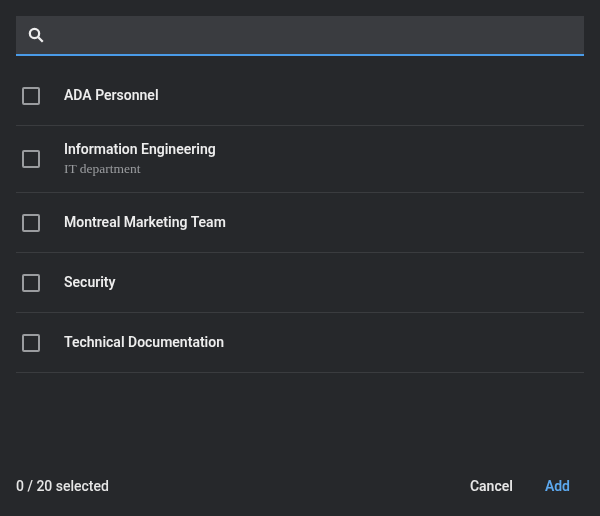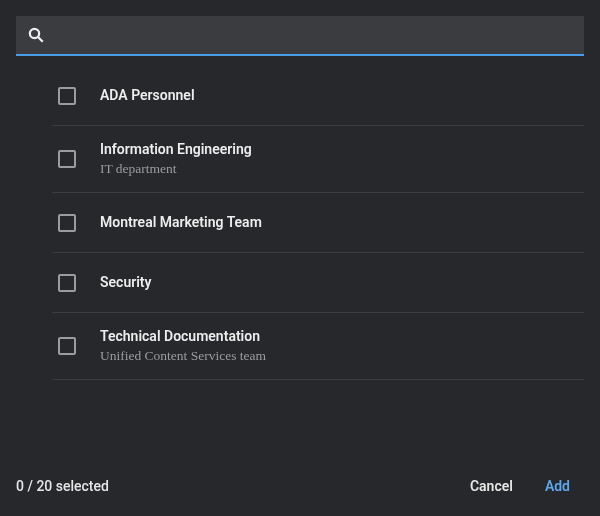--- a/index.html
+++ b/index.html
@@ -36,21 +36,20 @@
     color: #eee;
     font-size: 14px;
     padding: 0 8px;
     height: 100%;
     caret-color: #eee;
   }
   .list {
     flex: 1;
     overflow-y: auto;
     padding: 10px 16px 0 16px;
-    margin-left: 36px;
   }
   .row {
     display: flex;
     align-items: center;
     min-height: 60px;
     padding: 14px 4px;
     border-bottom: 1px solid #3a3c3f;
     cursor: pointer;
   }
   .checkbox {
@@ -121,21 +120,20 @@
     <div class="row">
       <div class="checkbox"></div>
       <div class="row-text">
         <div class="row-title">Security</div>
       </div>
     </div>
     <div class="row">
       <div class="checkbox"></div>
       <div class="row-text">
         <div class="row-title">Technical Documentation</div>
-        <div class="row-sub">Unified Content Services team</div>
       </div>
     </div>
   </div>
 
 <div class="footer">
   <span class="status">0 / 20 selected</span>
   <span class="spacer"></span>
   <button class="btn btn-cancel">Cancel</button>
   <button class="btn btn-add">Add</button>
 </div>

